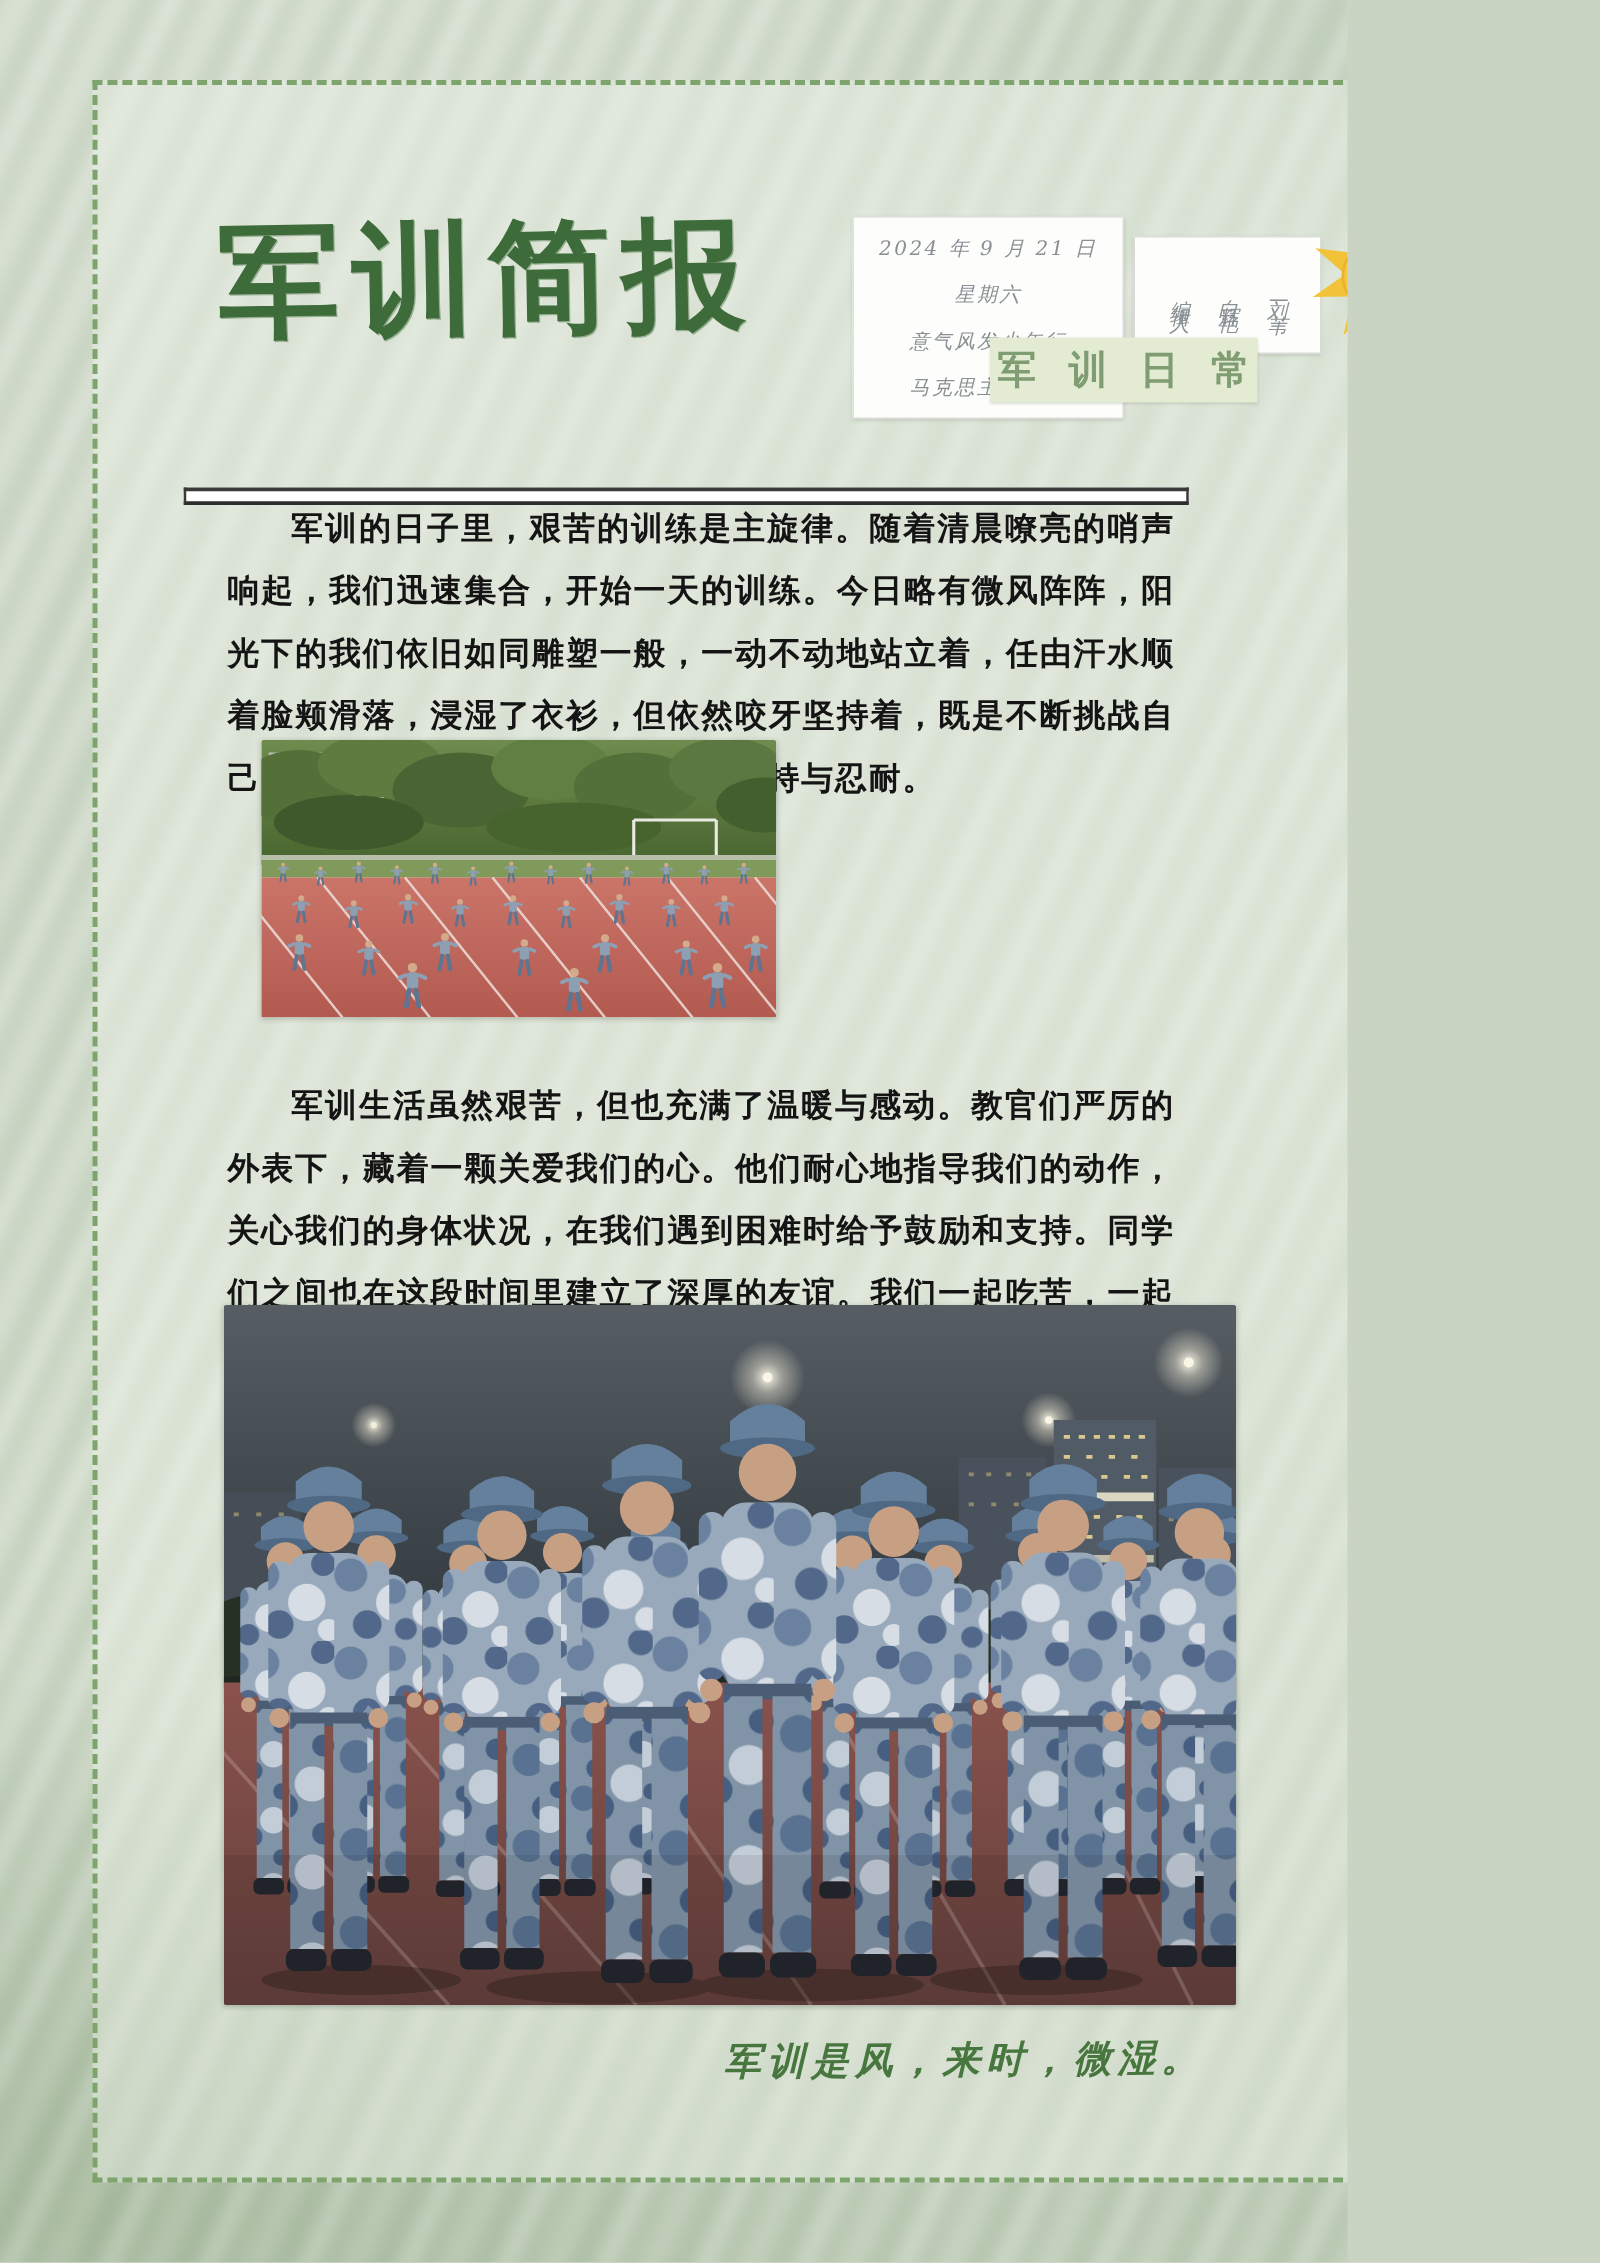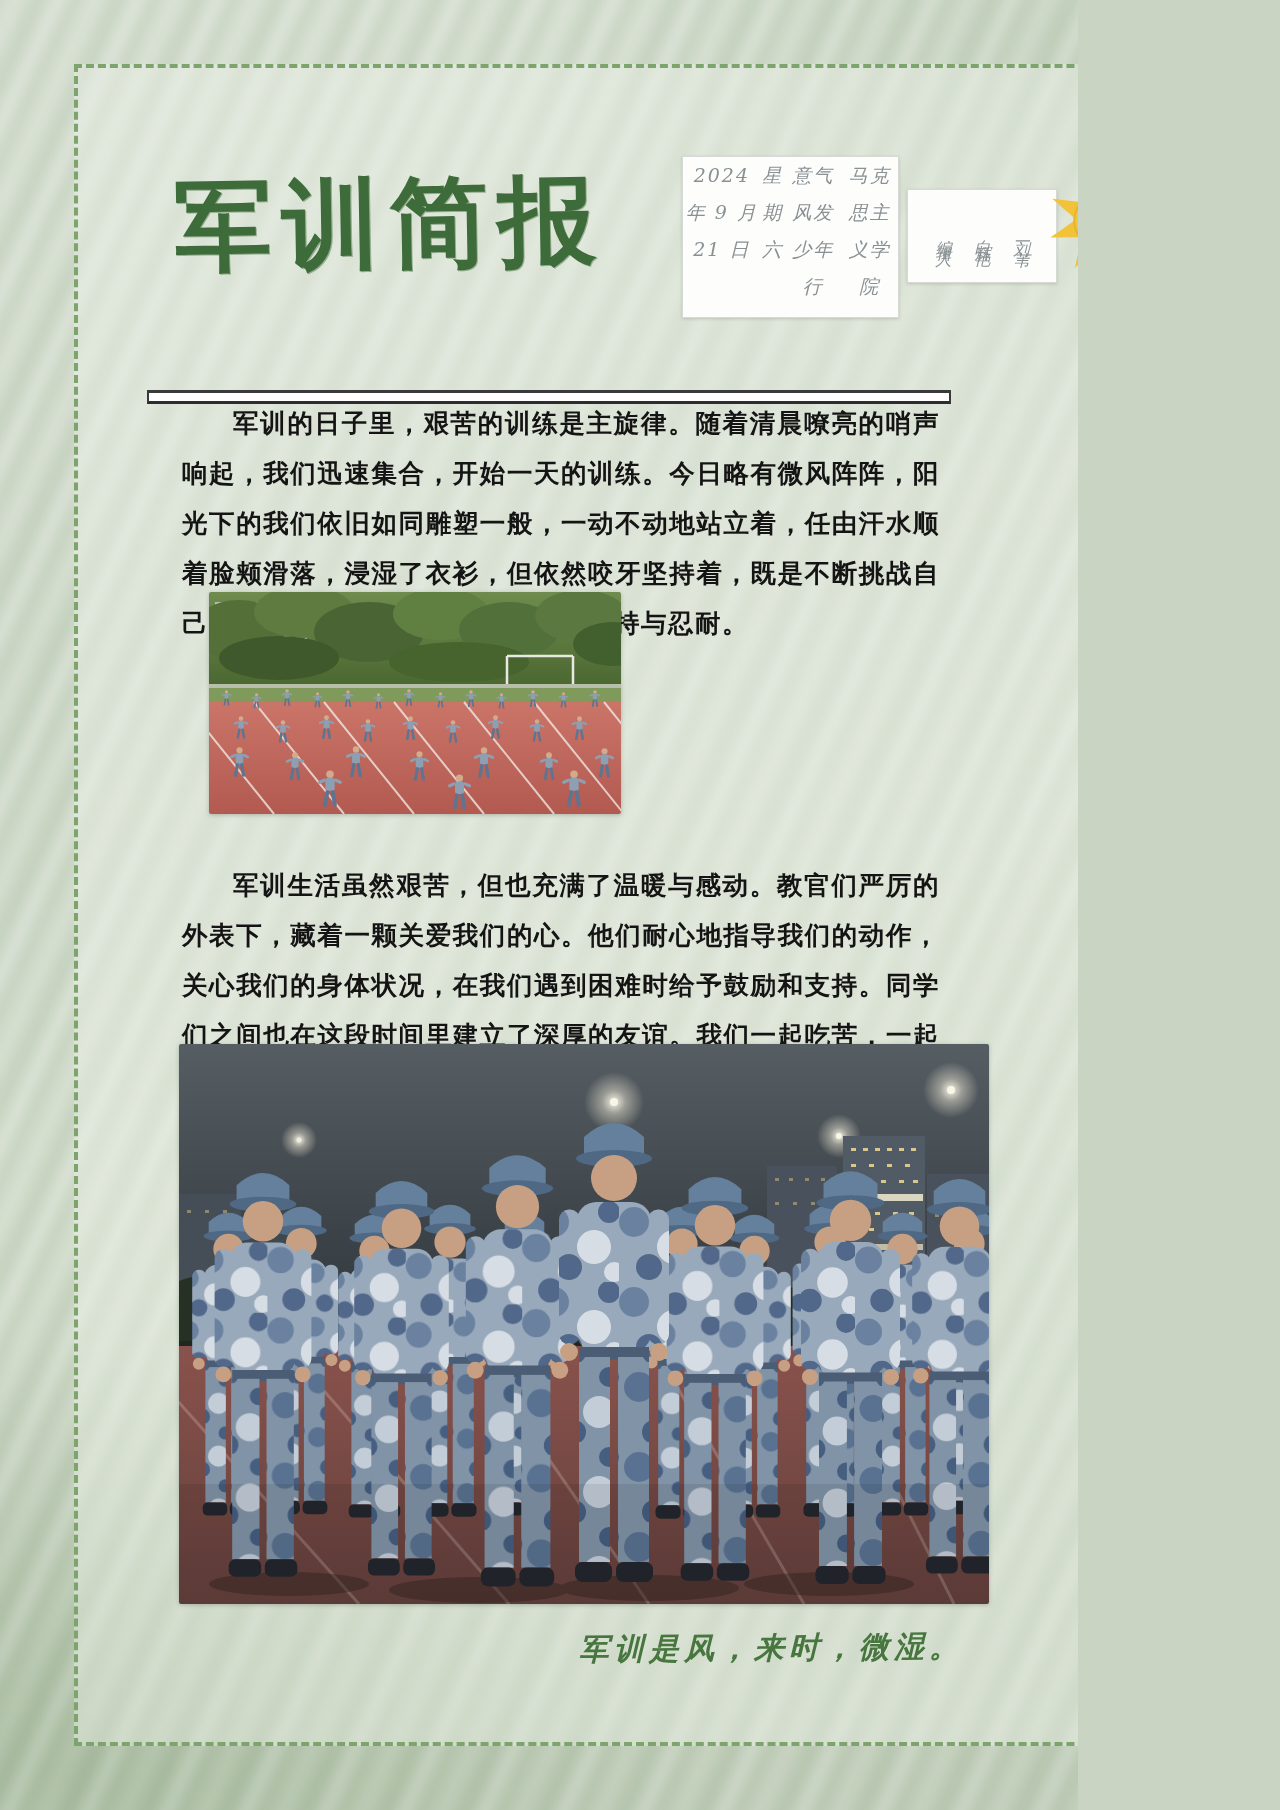--- a/index.html
+++ b/index.html
@@ -35,27 +35,27 @@
   
   .title{
     position:absolute;left:96px;top:96px;width:470px;
     font-family:"DejaVu Serif","Liberation Serif",serif;
     font-weight:700;font-size:98px;line-height:1.2;
     letter-spacing:10px;color:#3d6b39;
     text-shadow:1px 1px 0 rgba(61,107,57,.45);
     transform:rotate(-1deg);
   }
   .date-box{
-    position:absolute;left:604px;top:88px;width:215px;height:160px;
+    position:absolute;left:604px;top:105px;width:215px;height:160px;
     background:#fdfdfc;border:1px solid #d7d9d4;
     box-shadow:0 1px 3px rgba(90,100,88,.25);
-    display:flex;justify-content:center;
+    display:flex;flex-direction:column;justify-content:center;
     text-align:center;
     font-family:"DejaVu Serif","Liberation Serif",serif;font-style:italic;
-    color:#899093;font-size:19px;line-height:37px;letter-spacing:2px;
+    color:#899093;font-size:16px;line-height:37px;letter-spacing:2px;
   }
   .editor-box{
     position:absolute;left:829px;top:121px;width:148px;height:92px;
     background:#fdfdfc;border:1px solid #d7d9d4;
     box-shadow:0 1px 3px rgba(90,100,88,.25);
     display:flex;flex-direction:row;justify-content:center;align-items:center;gap:18px;
   }
   .editor-col{
     writing-mode:vertical-rl;text-orientation:upright;
     font-family:"DejaVu Serif","Liberation Serif",serif;font-style:italic;
@@ -134,20 +134,23 @@
           <path d="M60 6 L68 32 L52 32 Z" transform="rotate(168 60 57)"></path>
           <path d="M60 6 L68 32 L52 32 Z" transform="rotate(210 60 57)"></path>
           <path d="M60 6 L68 32 L52 32 Z" transform="rotate(252 60 57)"></path>
           <path d="M60 6 L68 32 L52 32 Z" transform="rotate(294 60 57)"></path>
           <path d="M60 6 L68 32 L52 32 Z" transform="rotate(336 60 57)"></path>
         </g>
         <circle cx="60" cy="57" r="26" fill="#f4c53d" stroke="#e8b42e" stroke-width="2"></circle>
       </svg>
     </div>
 
+    <div class="label-box">
+      <span>军训日常</span>
+    </div>
 
     <div class="divider"></div>
 
     <div class="para p1">军训的日子里，艰苦的训练是主旋律。随着清晨嘹亮的哨声响起，我们迅速集合，开始一天的训练。今日略有微风阵阵，阳光下的我们依旧如同雕塑一般，一动不动地站立着，任由汗水顺着脸颊滑落，浸湿了衣衫，但依然咬牙坚持着，既是不断挑战自己的极限，也在这个过程中学会了坚持与忍耐。</div>
 
     <figure class="photo photo-day" style="margin:0;">
       <svg viewBox="0 0 412 222" width="412" height="222">
         <defs>
           <linearGradient id="trees1" x1="0" y1="0" x2="0" y2="1">
             <stop offset="0" stop-color="#6f8c4e"></stop>

